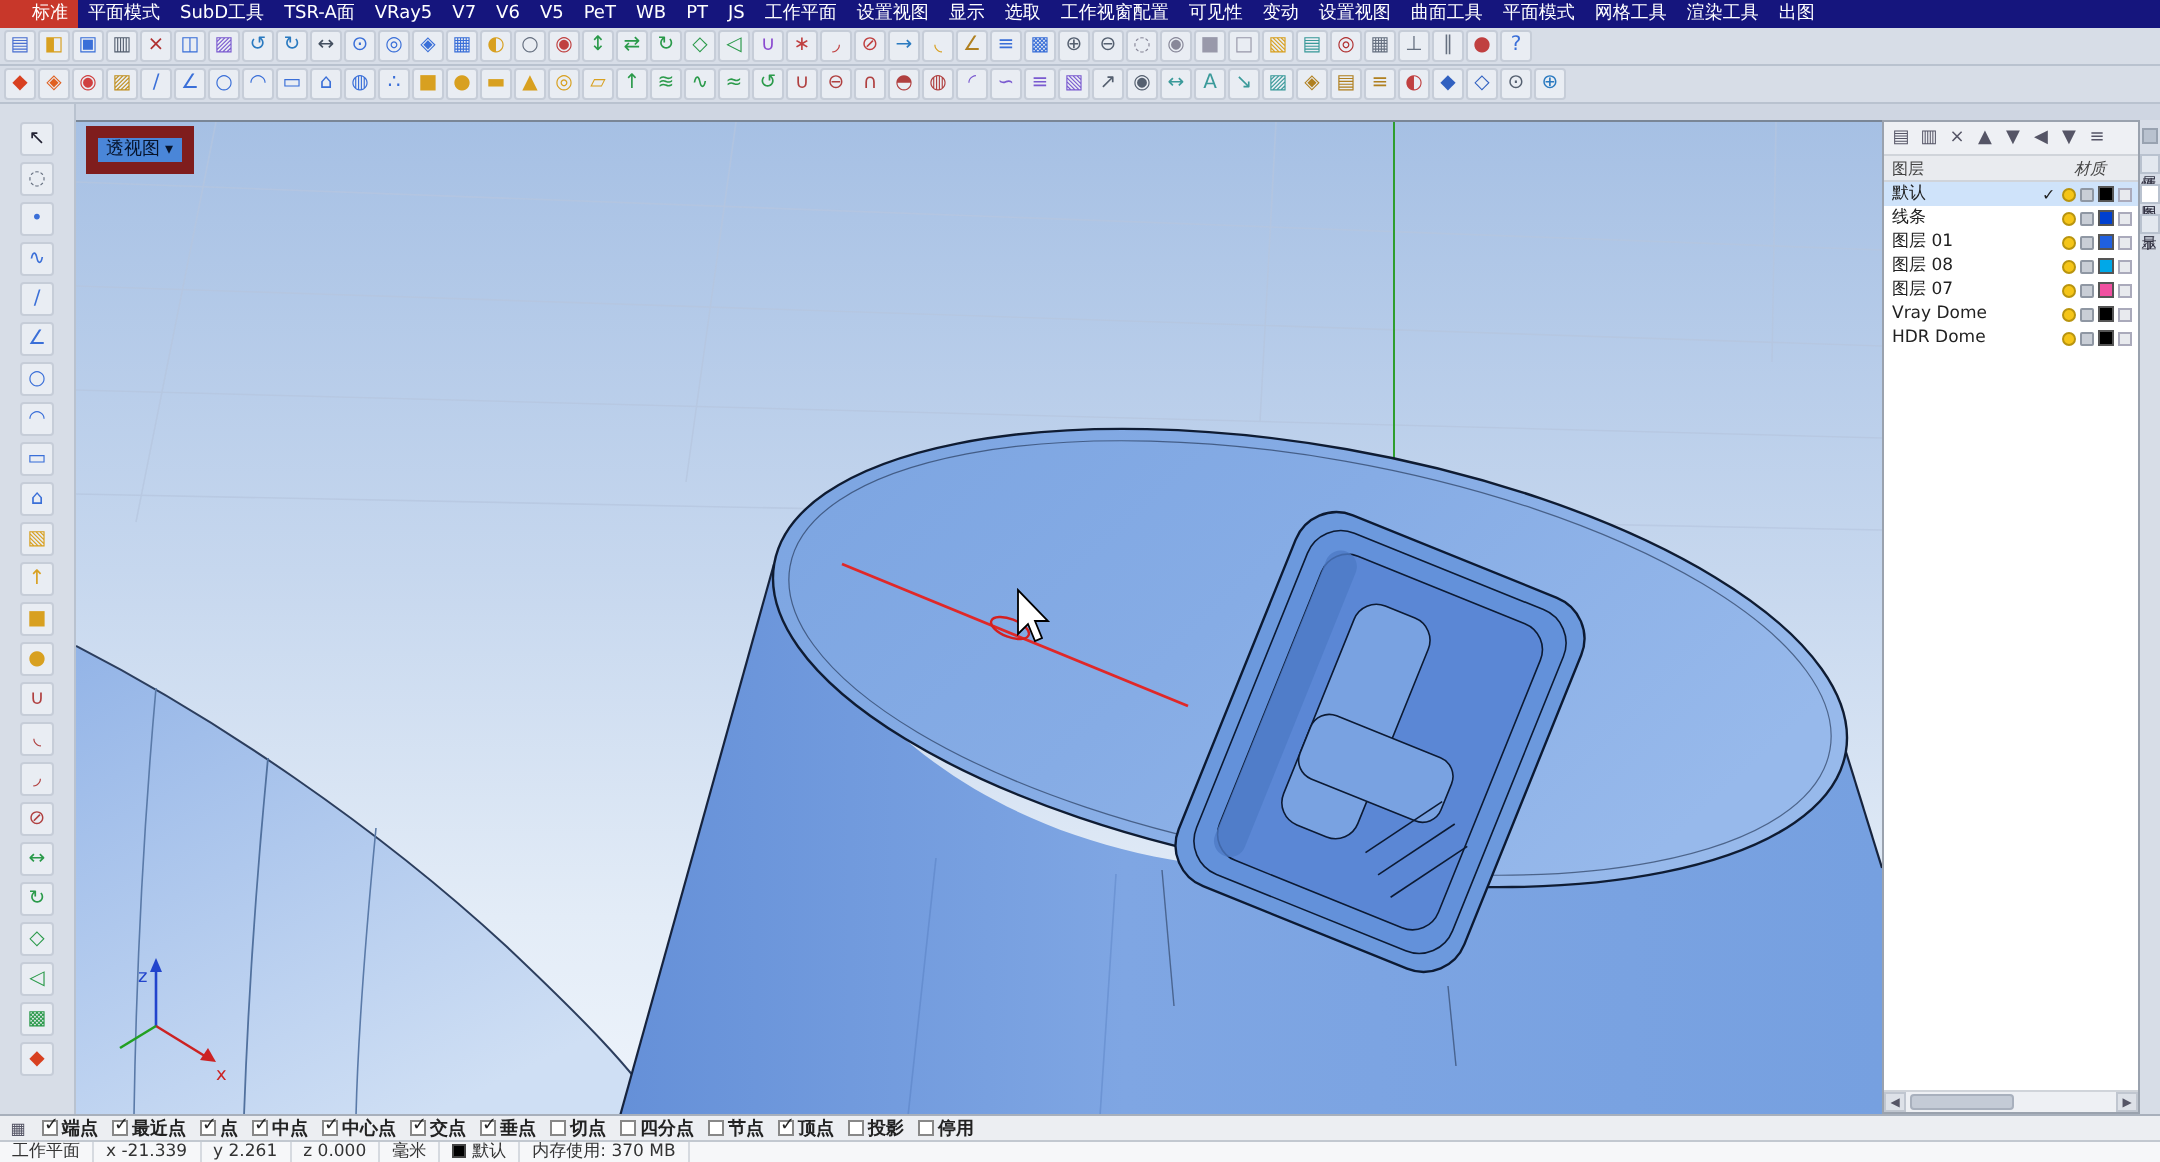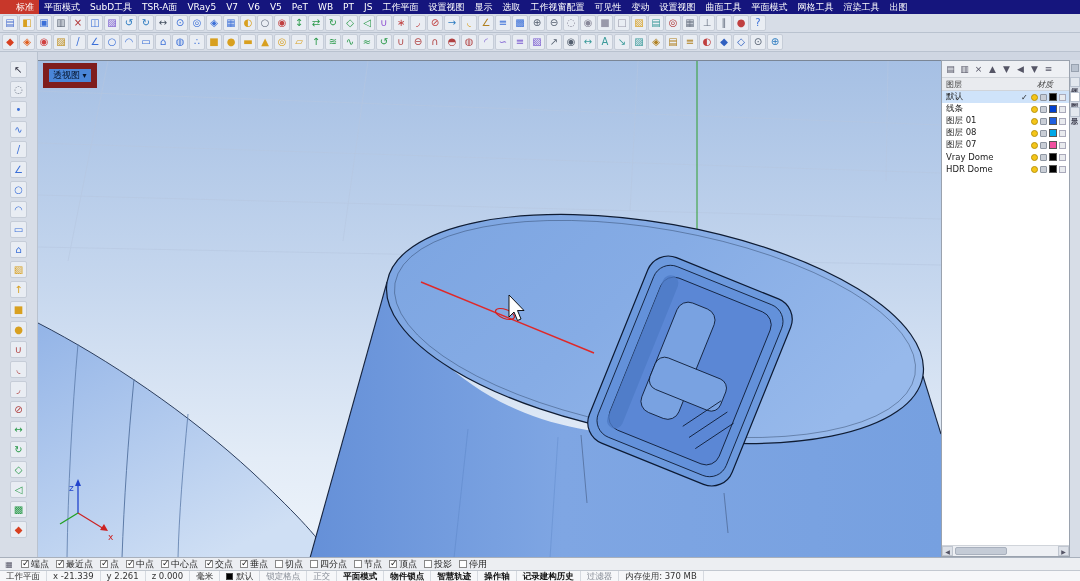--- a/index.html
+++ b/index.html
@@ -596,21 +596,21 @@
       <span class="strip-tab">属性</span>
 
       <span class="strip-tab active">图层</span>
 
       <span class="strip-tab">显示</span>
     </div>
 </div>
 
 <div class="osnap-bar">
   <span class="osnap-lead">▦</span>
-  <div style="display:flex;gap:7px;">
+  <div style="display:flex;gap:7px;font-weight:bold;">
 
       <label class="osnap-item">
         <span class="cb checked"></span>
         <span>端点</span>
       </label>
 
       <label class="osnap-item">
         <span class="cb checked"></span>
         <span>最近点</span>
       </label>
@@ -674,32 +674,14 @@
 
 <div class="status-bar">
   <span class="sb-cell">工作平面</span>
   <span class="sb-cell">x -21.339</span>
   <span class="sb-cell">y 2.261</span>
   <span class="sb-cell">z 0.000</span>
   <span class="sb-cell">毫米</span>
   <span class="sb-cell">
     <span class="layer-dot"></span><span>默认</span>
   </span>
-  <div class="sb-toggles">
-
-      <span class="sb-cell toggle">锁定格点</span>
-
-      <span class="sb-cell toggle">正交</span>
-
-      <span class="sb-cell toggle enabled">平面模式</span>
-
-      <span class="sb-cell toggle enabled">物件锁点</span>
-
-      <span class="sb-cell toggle enabled">智慧轨迹</span>
-
-      <span class="sb-cell toggle enabled">操作轴</span>
-
-      <span class="sb-cell toggle enabled">记录建构历史</span>
-
-      <span class="sb-cell toggle">过滤器</span>
-    </div>
   <span class="sb-cell">内存使用: 370 MB</span>
 </div>
 
 </body></html>

